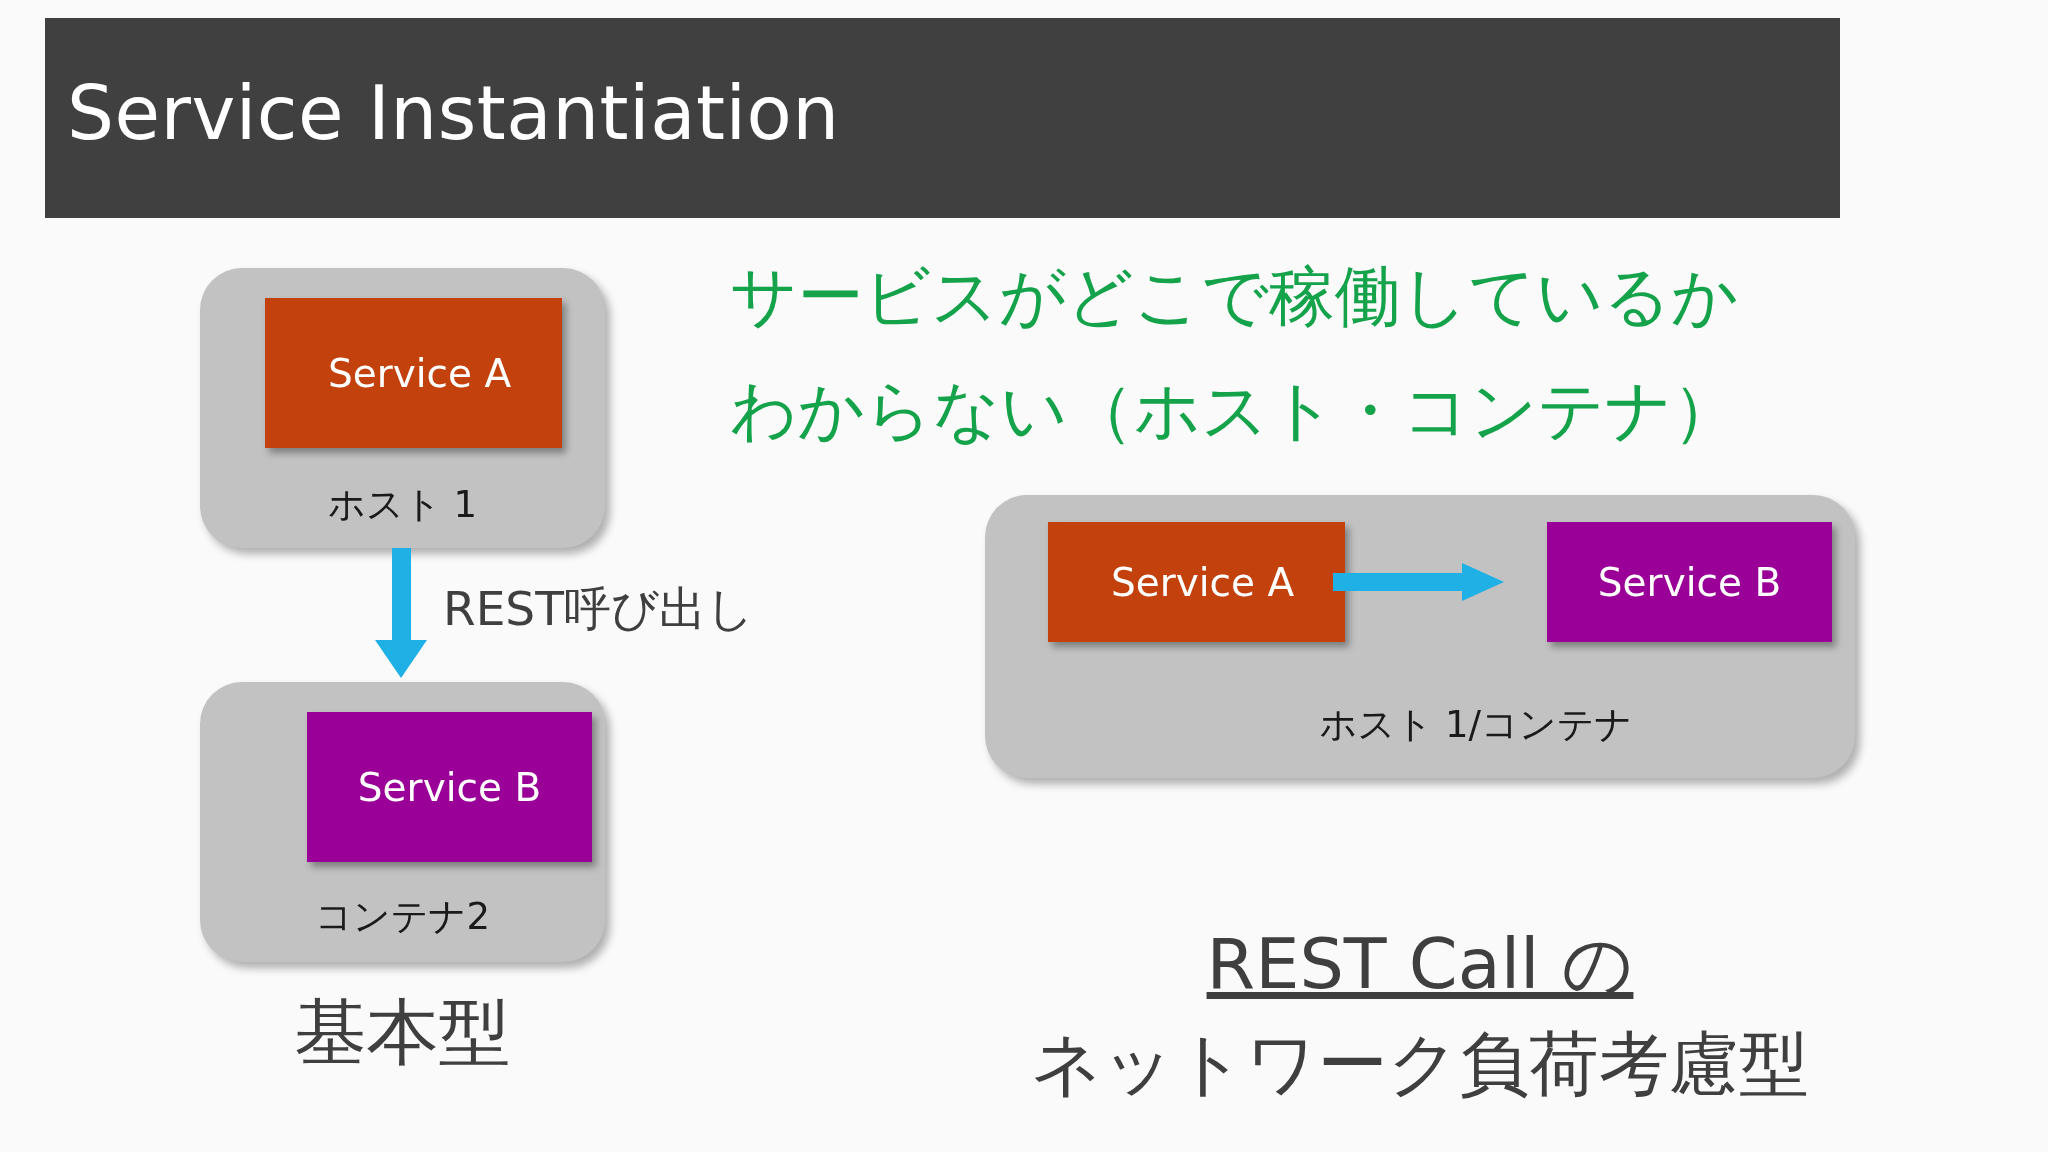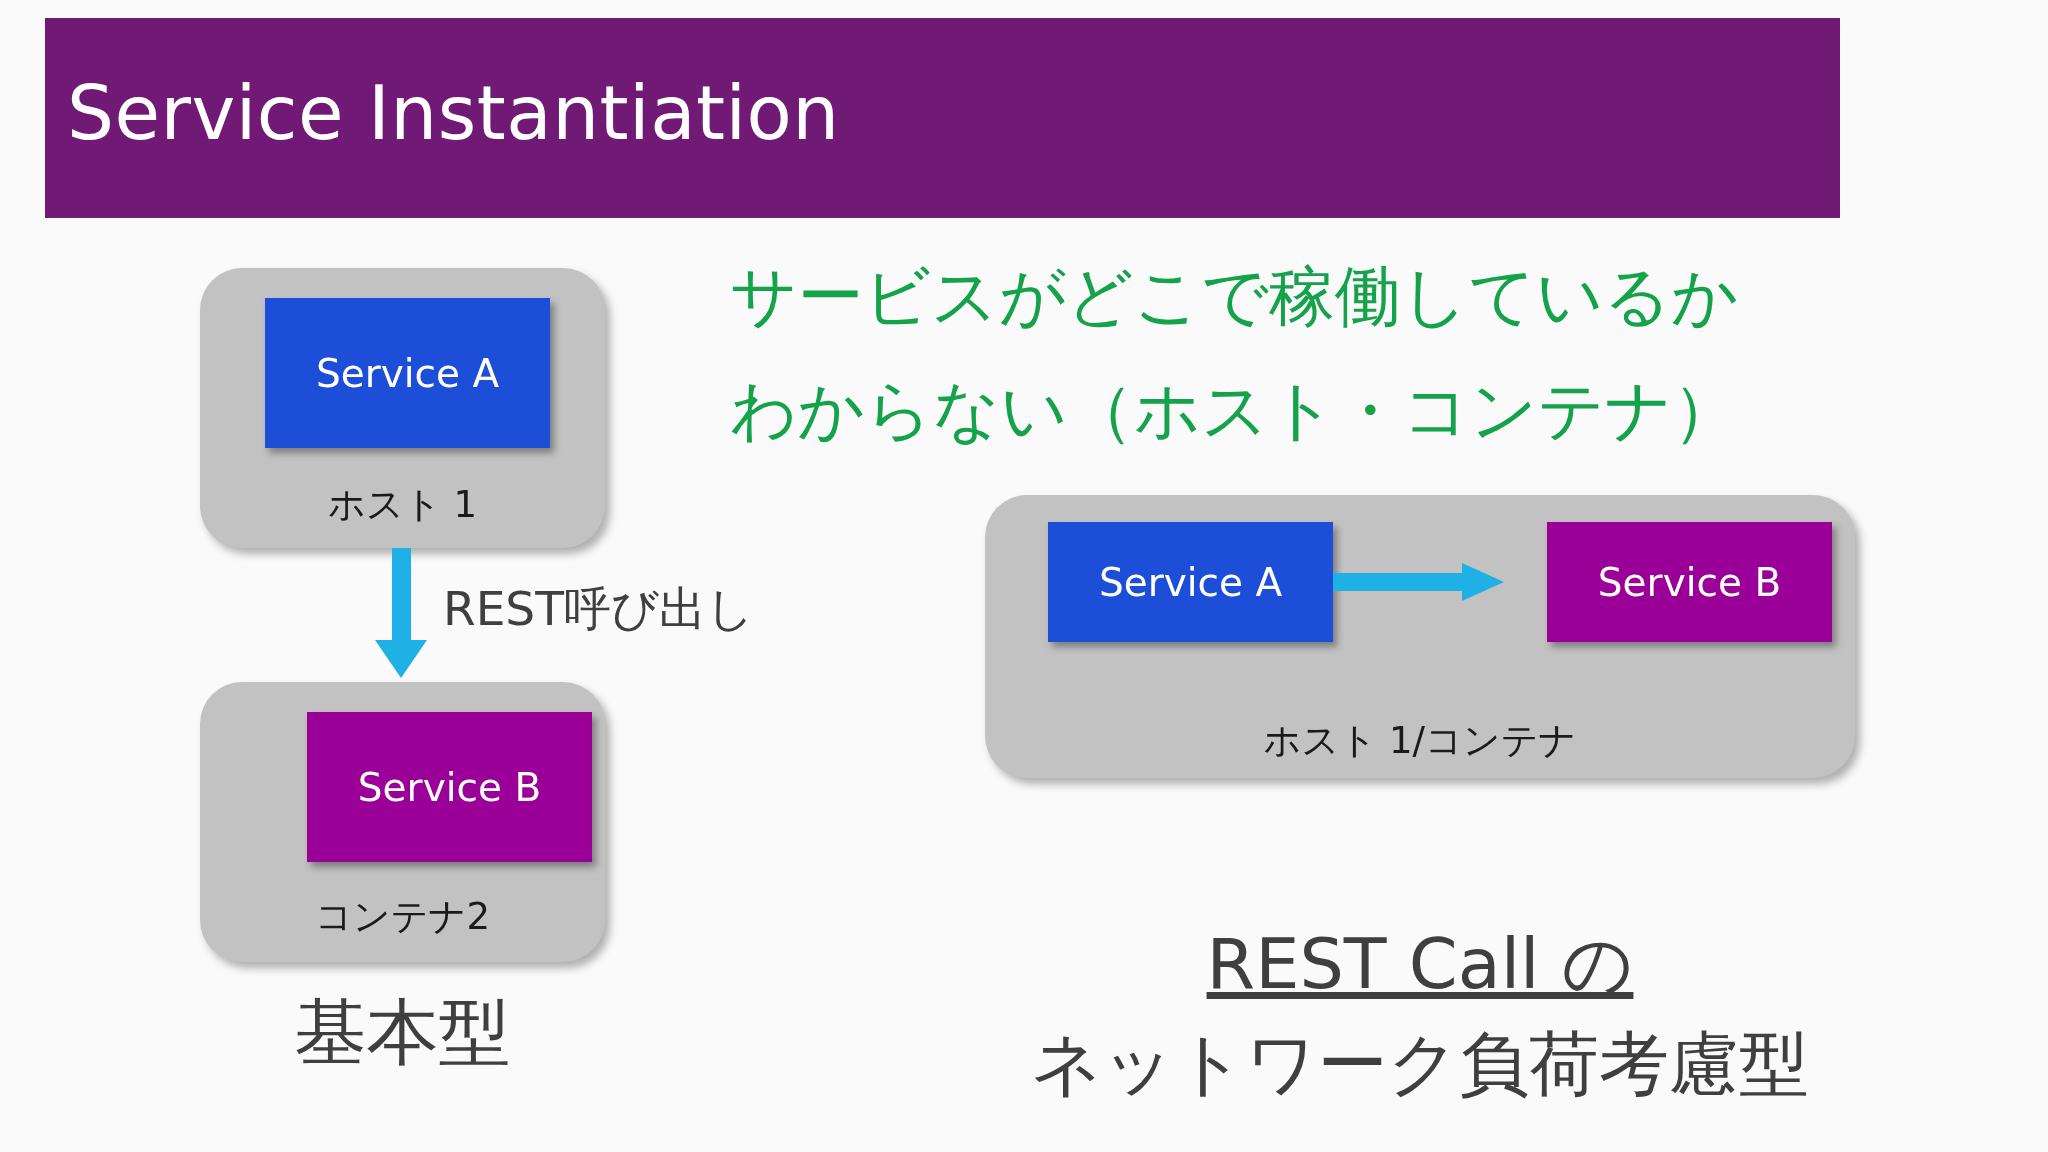--- a/index.html
+++ b/index.html
@@ -19,21 +19,21 @@
     overflow: hidden;
   }
 
   
   .title-banner {
     position: absolute;
     left: 45px;
     top: 18px;
     width: 1795px;
     height: 200px;
-    background: #701a75;
+    background: #404040;
   }
   .title-text {
     position: absolute;
     left: 22px;
     top: 52px;
     font-size: 74px;
     font-weight: 400;
     color: #ffffff;
     letter-spacing: 0.5px;
     white-space: nowrap;
@@ -61,21 +61,21 @@
   .svc {
     position: absolute;
     display: flex;
     align-items: center;
     justify-content: center;
     color: #ffffff;
     box-shadow: 4px 5px 7px rgba(0,0,0,0.35);
     font-family: "DejaVu Sans", sans-serif;
     white-space: nowrap;
   }
-  .svc-blue   { background: #1d4ed8; }
+  .svc-blue   { background: #c2410c; padding-left: 12px; }
   .svc-purple { background: #9a0098; margin-left: 42px; }
 
   
   #host1        { left: 200px;  top: 268px;  width: 405px; height: 280px; }
   #host1-svc    { left: 265px;  top: 298px;  width: 285px; height: 150px; font-size: 39px; }
   #host1-label  { top: 480px;   font-size: 37px; }
 
   #container2       { left: 200px; top: 682px; width: 405px; height: 280px; }
   #container2-svc   { left: 265px; top: 712px; width: 285px; height: 150px; font-size: 39px; }
   #container2-label { top: 892px;  font-size: 37px; }
@@ -200,18 +200,18 @@
   <div class="note-line" id="note-line-1">サービスがどこで稼働しているか</div>
   <div class="note-line" id="note-line-2">わからない（ホスト・コンテナ）</div>
 
   <div class="host-box" id="host1c"></div>
   <div class="svc svc-blue" id="host1c-svc-a">Service A</div>
 
   <div class="h-arrow-shaft"></div>
   <div class="h-arrow-head"></div>
 
   <div class="svc svc-purple" id="host1c-svc-b">Service B</div>
-  <div class="host-label" id="host1c-label" style="left:985px; width:870px;margin-top:16px;">ホスト 1/コンテナ</div>
+  <div class="host-label" id="host1c-label" style="left:1041px; width:870px;">ホスト 1/コンテナ</div>
 
   <div class="right-caption-line" id="right-caption-1">REST Call の</div>
   <div class="right-caption-line" id="right-caption-2">ネットワーク負荷考慮型</div>
 
 </div>
 
 </body></html>

